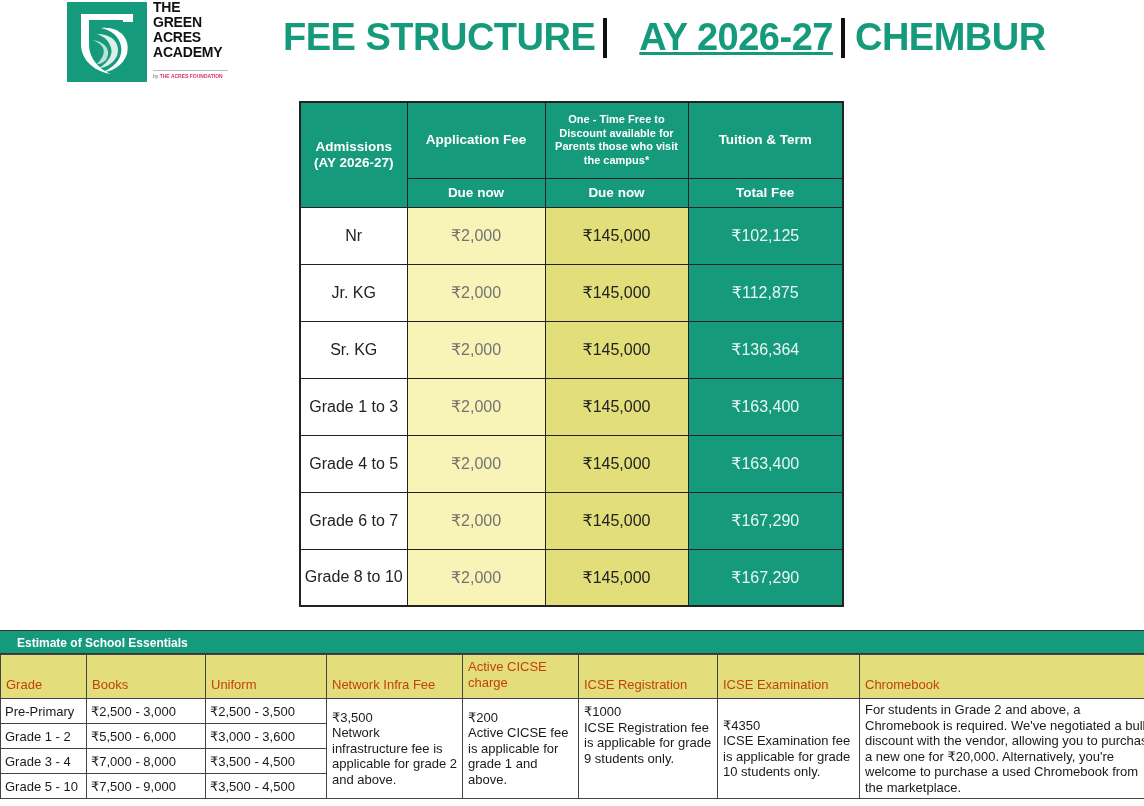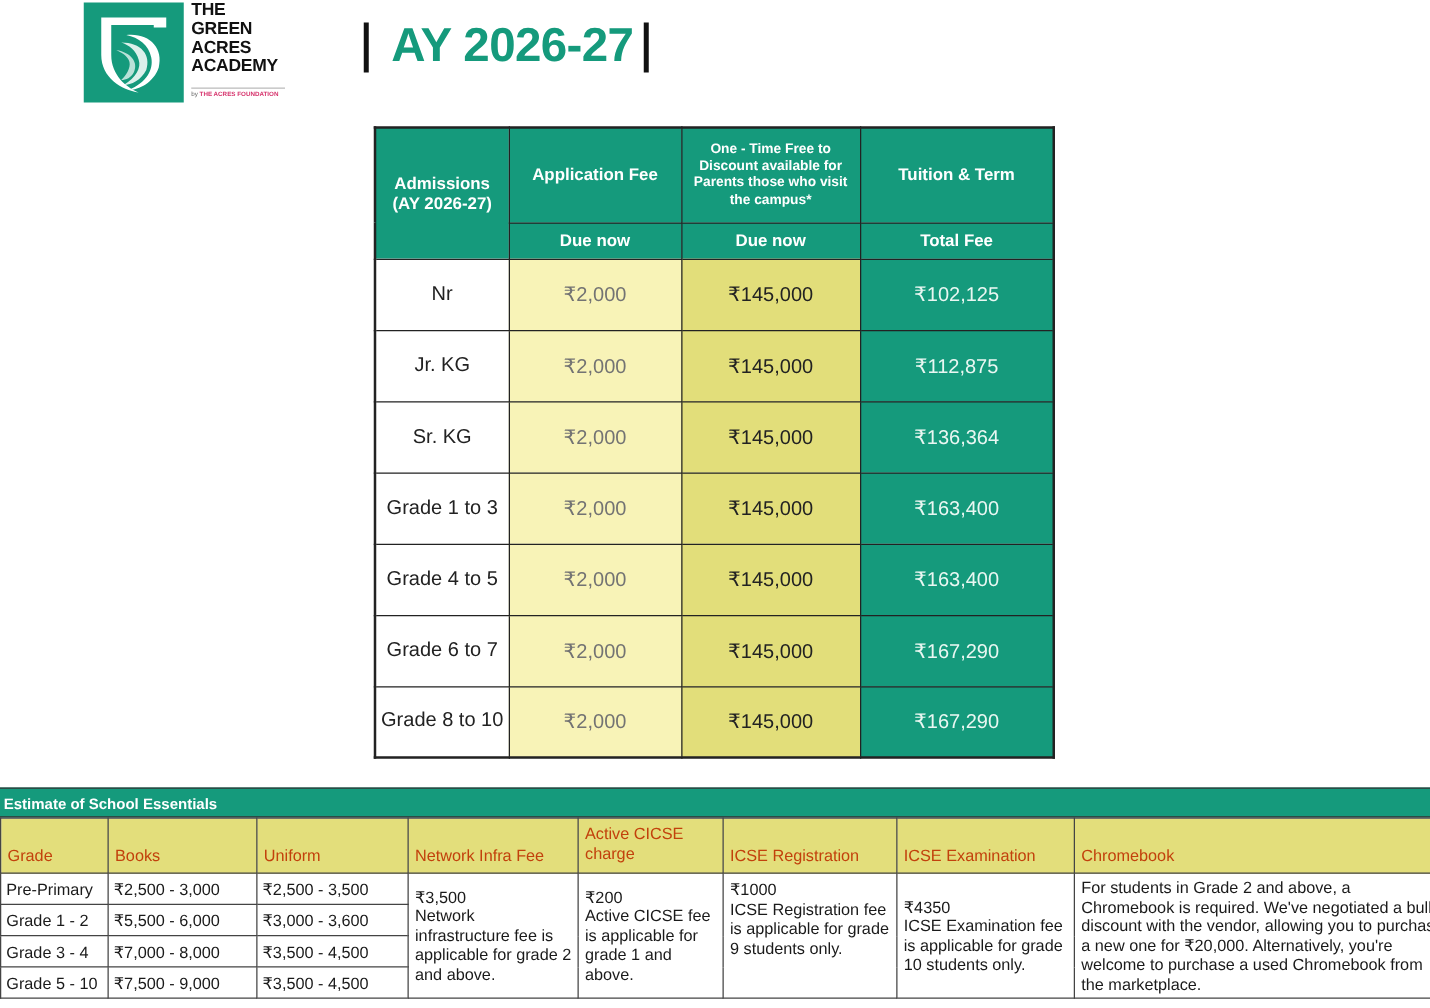--- a/index.html
+++ b/index.html
@@ -27,21 +27,21 @@
   .fee-table .c2 { width: 143px; }
   .fee-table .c3 { width: 155px; }
   .fee-table td { height: 57px; font-size: 16px; }
   .fee-table td.grade { background: #ffffff; color: #222; }
   .fee-table td.app { background: #f8f3b7; color: #737373; margin-left: 27px; }
   .fee-table td.disc { background: #e2de7a; color: #222; }
   .fee-table td.tuition { background: #159a7c; color: #e9f7f2; }
 
   
   .ess { position: absolute; left: 0; top: 630px; width: 1144px; }
-  .ess-title { height: 24px; background: #159a7c; color: #fff; font-weight: 700; font-size: 12px; line-height: 24px; padding-left: 3px; border-top: 1px solid #333; border-bottom: 1px solid #333; }
+  .ess-title { height: 24px; background: #159a7c; color: #fff; font-weight: 700; font-size: 12px; line-height: 24px; padding-left: 17px; border-top: 1px solid #333; border-bottom: 1px solid #333; }
   .ess table { border-collapse: collapse; width: 1160px; table-layout: fixed; }
   .ess th { background: #e3de7b; font-weight: 400; font-size: 13px; text-align: left; vertical-align: bottom; padding: 0 4px 5px 5px; height: 44px; border: 1px solid #444; line-height: 16px; color: #c2410c; }
   .ess th.top { vertical-align: top; padding-top: 4px; }
   .ess td { font-size: 13px; height: 25px; border: 1px solid #444; padding: 0 4px 0 4px; white-space: nowrap; color: #1a1a1a; line-height: 15px; }
   .ess td.note { white-space: normal; vertical-align: middle; padding-left: 5px; line-height: 15.5px; }
   .ess td.note.top { vertical-align: top; padding-top: 5px; }
   .ess td.note.cb { padding-top: 3px; vertical-align: top; line-height: 15.5px; }
   .ess td .amt { display: block; }
 </style>
 </head>
@@ -60,23 +60,25 @@
   <div>GREEN</div>
   <div>ACRES</div>
   <div>ACADEMY</div>
 </div>
 <div class="logo-sub">
   <span>by</span>
   <b>THE ACRES FOUNDATION</b>
 </div>
 
 <div class="title">
+  <span>FEE STRUCTURE</span>
   <span class="sep"></span>
-  <span style="margin-left:8px;">AY 2026-27</span>
+  <span style="margin-left:22px;text-decoration:underline;">AY 2026-27</span>
   <span class="sep"></span>
+  <span>CHEMBUR</span>
 </div>
 
 <table class="fee-table">
   <thead>
     <tr>
       <th class="h1 c0" rowspan="2" style="padding:0 8px;margin-top:32px;">Admissions (AY 2026-27)</th>
       <th class="h1 c1">Application Fee</th>
       <th class="h1 c2 small" style="padding:0 6px;">One - Time Free to Discount available for Parents those who visit the campus*</th>
       <th class="h1 c3">Tuition &amp; Term</th>
     </tr>

